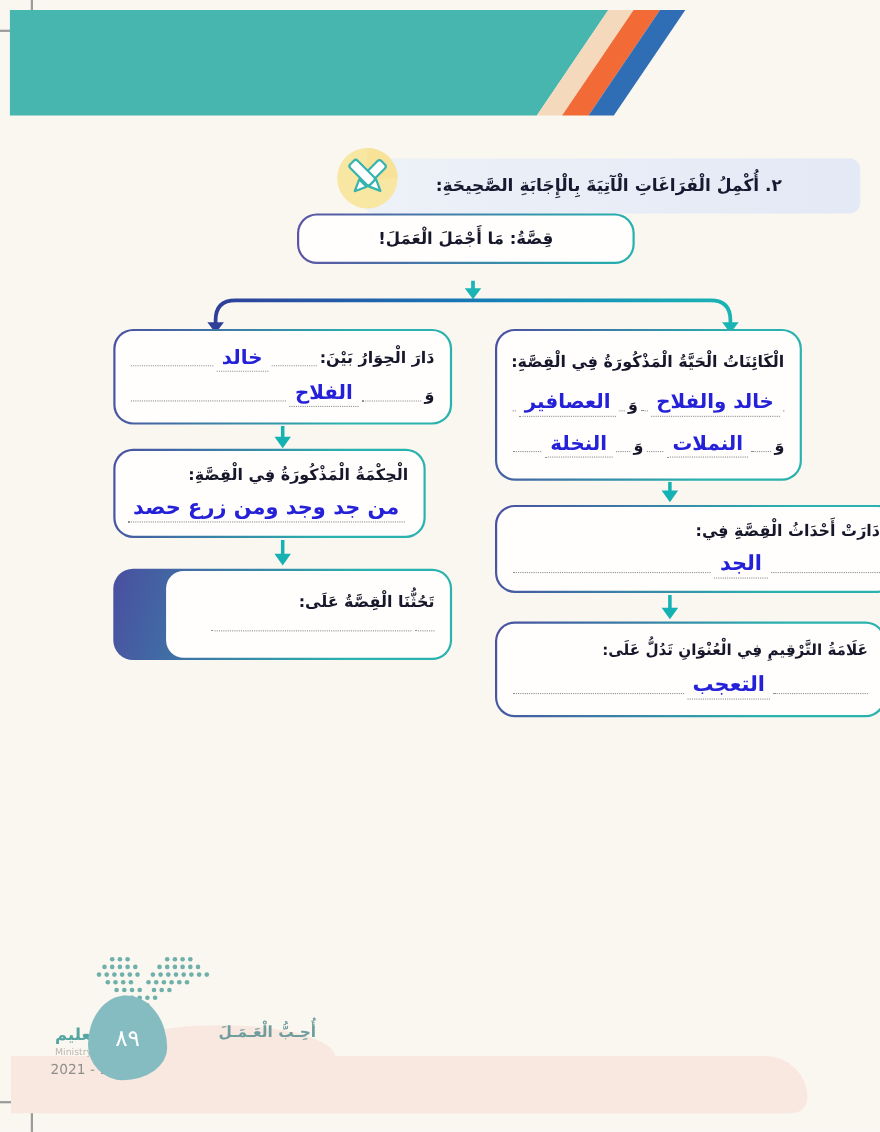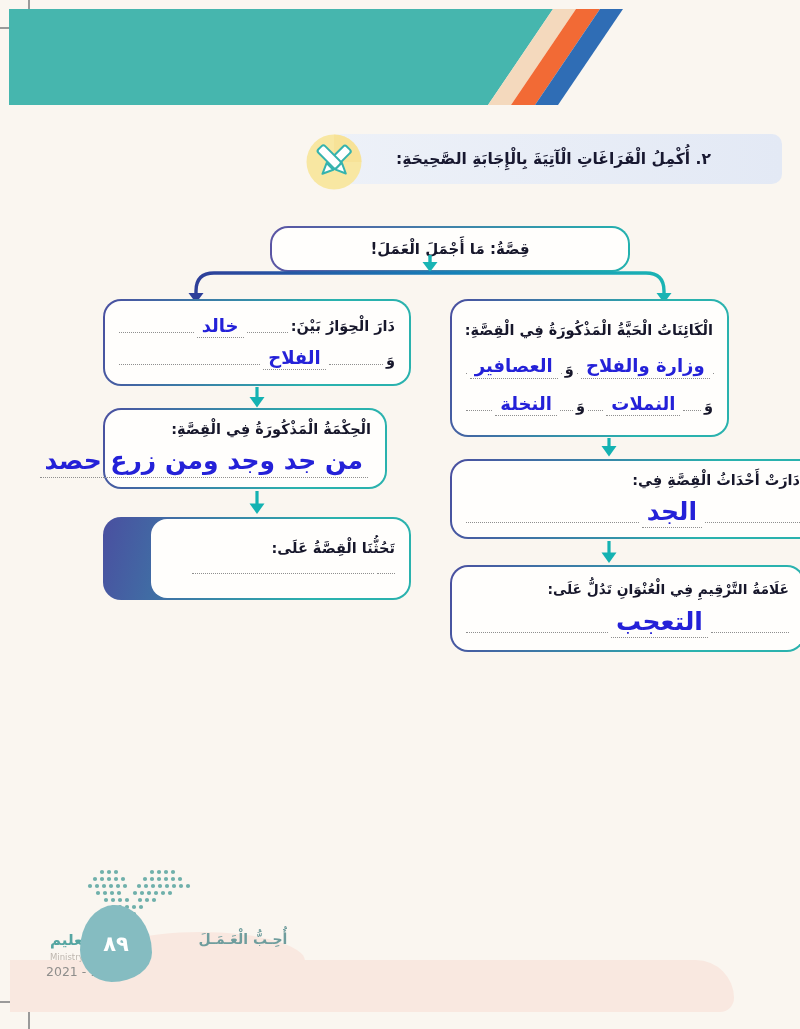--- a/index.html
+++ b/index.html
@@ -6,52 +6,52 @@
   body{font-family:"DejaVu Sans","Liberation Sans",sans-serif;}
   #page{position:relative;width:800px;height:1029px;background:#faf6f0;overflow:hidden;}
 
   
   .crop{position:absolute;background:#9a9a9a;}
 
   
   #header-svg{position:absolute;left:0;top:0;}
 
   
-  #qbar{position:absolute;left:331px;top:134px;width:451px;height:50px;border-radius:10px;
+  #qbar{position:absolute;left:331px;top:144px;width:451px;height:50px;border-radius:10px;
         background:linear-gradient(to left,#e3e9f5,#edf1f8);display:flex;align-items:center;justify-content:center;text-align:center;}
   #qbar .qtxt{direction:rtl;font-size:15.5px;font-weight:bold;color:#181830;letter-spacing:.2px;padding-right:6px;white-space:nowrap;}
   #qicon{position:absolute;left:305px;top:133px;}
 
   
   .gbox{position:absolute;border-radius:18px;padding:2px;
         background:linear-gradient(105deg,#4a4fa0 0%,#2ab2ae 70%);box-sizing:border-box;}
   .gbox .in{width:100%;height:100%;background:#fffefc;border-radius:16px;box-sizing:border-box;
             display:flex;flex-direction:column;justify-content:space-evenly;padding:5px 14px;direction:rtl;}
   .line{display:flex;align-items:flex-end;gap:3px;direction:rtl;}
   .lbl{font-weight:bold;color:#17172b;font-size:14.5px;white-space:nowrap;line-height:1.5;}
   .conj{font-weight:bold;color:#17172b;font-size:14.5px;line-height:1.3;}
   .dots{height:0;border-bottom:1.7px dotted #8f8f8f;margin-bottom:5px;}
   .ans{color:#2421d8;font-weight:bold;font-size:18px;border-bottom:1.7px dotted #8f8f8f;
        padding:0 5px;white-space:nowrap;line-height:1.25;}
-  .ans-lg{font-size:25px;}
+  .ans-lg{font-size:19px;}
   #root-box .in{align-items:center;justify-content:center;}
   #root-box .root-title{font-weight:bold;color:#17172b;font-size:15px;direction:rtl;}
 
   .varrow{position:absolute;}
 
   
   .pink{position:absolute;background:#f9e8e0;}
   #pink-hump{left:95px;top:932px;width:210px;height:58px;border-radius:50%;}
   #pink-band{left:10px;top:960px;width:724px;height:52px;border-radius:0 60px 22px 0;}
   #ministry-ar{position:absolute;left:50px;top:931px;width:140px;color:#55a6a2;font-weight:bold;font-size:15px;direction:rtl;text-align:left;}
   #ministry-en{position:absolute;left:50px;top:952px;width:150px;color:#bdb6ae;font-size:8.5px;}
   #edition-year{position:absolute;left:46px;top:964px;width:110px;color:#8f8e8c;font-size:12.5px;}
   #page-blob{position:absolute;left:80px;top:905px;width:72px;height:77px;background:#85bcc1;
              border-radius:48% 52% 56% 44% / 58% 62% 38% 42%;display:flex;align-items:center;justify-content:center;}
-  #page-blob .num{color:#fff;font-size:21px;font-weight:bold;}
+  #page-blob .num{color:#fff;font-size:21px;font-weight:normal;}
   #lesson-title{position:absolute;left:193px;top:931px;width:100px;color:#6f9d9d;font-weight:bold;font-size:14px;direction:rtl;text-align:center;}
 </style>
 </head>
 <body>
 
 <div id="page">
 
   <div class="crop" style="left:28px;top:0;width:1.5px;height:18px;"></div>
   <div class="crop" style="left:0;top:27px;width:18px;height:1.5px;"></div>
   <div class="crop" style="left:0;top:1001px;width:18px;height:1.5px;"></div>
@@ -73,21 +73,21 @@
     <g transform="rotate(45 29 29)">
       <rect x="24.5" y="9" width="9.5" height="26" rx="2.5" fill="#ffffff" stroke="#35b3ae" stroke-width="2"></rect>
       <polygon points="24.5,35 34,35 29.2,45.5" fill="#ffffff" stroke="#35b3ae" stroke-width="2" stroke-linejoin="round"></polygon>
     </g>
     <g transform="rotate(-45 29 29)">
       <rect x="24.5" y="9" width="9.5" height="26" rx="2.5" fill="#ffffff" stroke="#35b3ae" stroke-width="2"></rect>
       <polygon points="24.5,35 34,35 29.2,45.5" fill="#ffffff" stroke="#35b3ae" stroke-width="2" stroke-linejoin="round"></polygon>
     </g>
   </svg>
 
-  <div id="root-box" class="gbox" style="left:270px;top:226px;width:360px;height:46px;background:linear-gradient(95deg,#5b54a4,#23b2af);">
+  <div id="root-box" class="gbox" style="left:270px;top:194px;width:307px;height:46px;background:linear-gradient(95deg,#5b54a4,#23b2af);">
     <div class="in">
       <span class="root-title">قِصَّةُ: مَا أَجْمَلَ الْعَمَلَ!</span>
     </div>
   </div>
 
   <svg style="position:absolute;left:180px;top:255px;" width="500" height="48" viewBox="0 0 500 48">
     <defs>
       <linearGradient id="bgrad" x1="0" y1="0" x2="1" y2="0">
         <stop offset="0" stop-color="#2e3f99"></stop>
         <stop offset="0.55" stop-color="#1480b8"></stop>
@@ -153,21 +153,21 @@
     </div>
   </div>
 
   <div class="gbox" style="left:450px;top:299px;width:279px;height:138px;">
     <div class="in">
       <div class="line">
         <span class="lbl">الْكَائِنَاتُ الْحَيَّةُ الْمَذْكُورَةُ فِي الْقِصَّةِ:</span>
       </div>
       <div class="line">
         <span class="dots" style="flex:0.12;"></span>
-        <span class="ans">وزارة والفلاح</span>
+        <span class="ans">خالد والفلاح</span>
         <span class="dots" style="flex:0.45;"></span>
         <span class="conj">وَ</span>
         <span class="dots" style="flex:0.4;"></span>
         <span class="ans">العصافير</span>
         <span class="dots" style="flex:0.25;"></span>
       </div>
       <div class="line">
         <span class="conj">وَ</span>
         <span class="dots" style="flex:0.4;"></span>
         <span class="ans">النملات</span>

